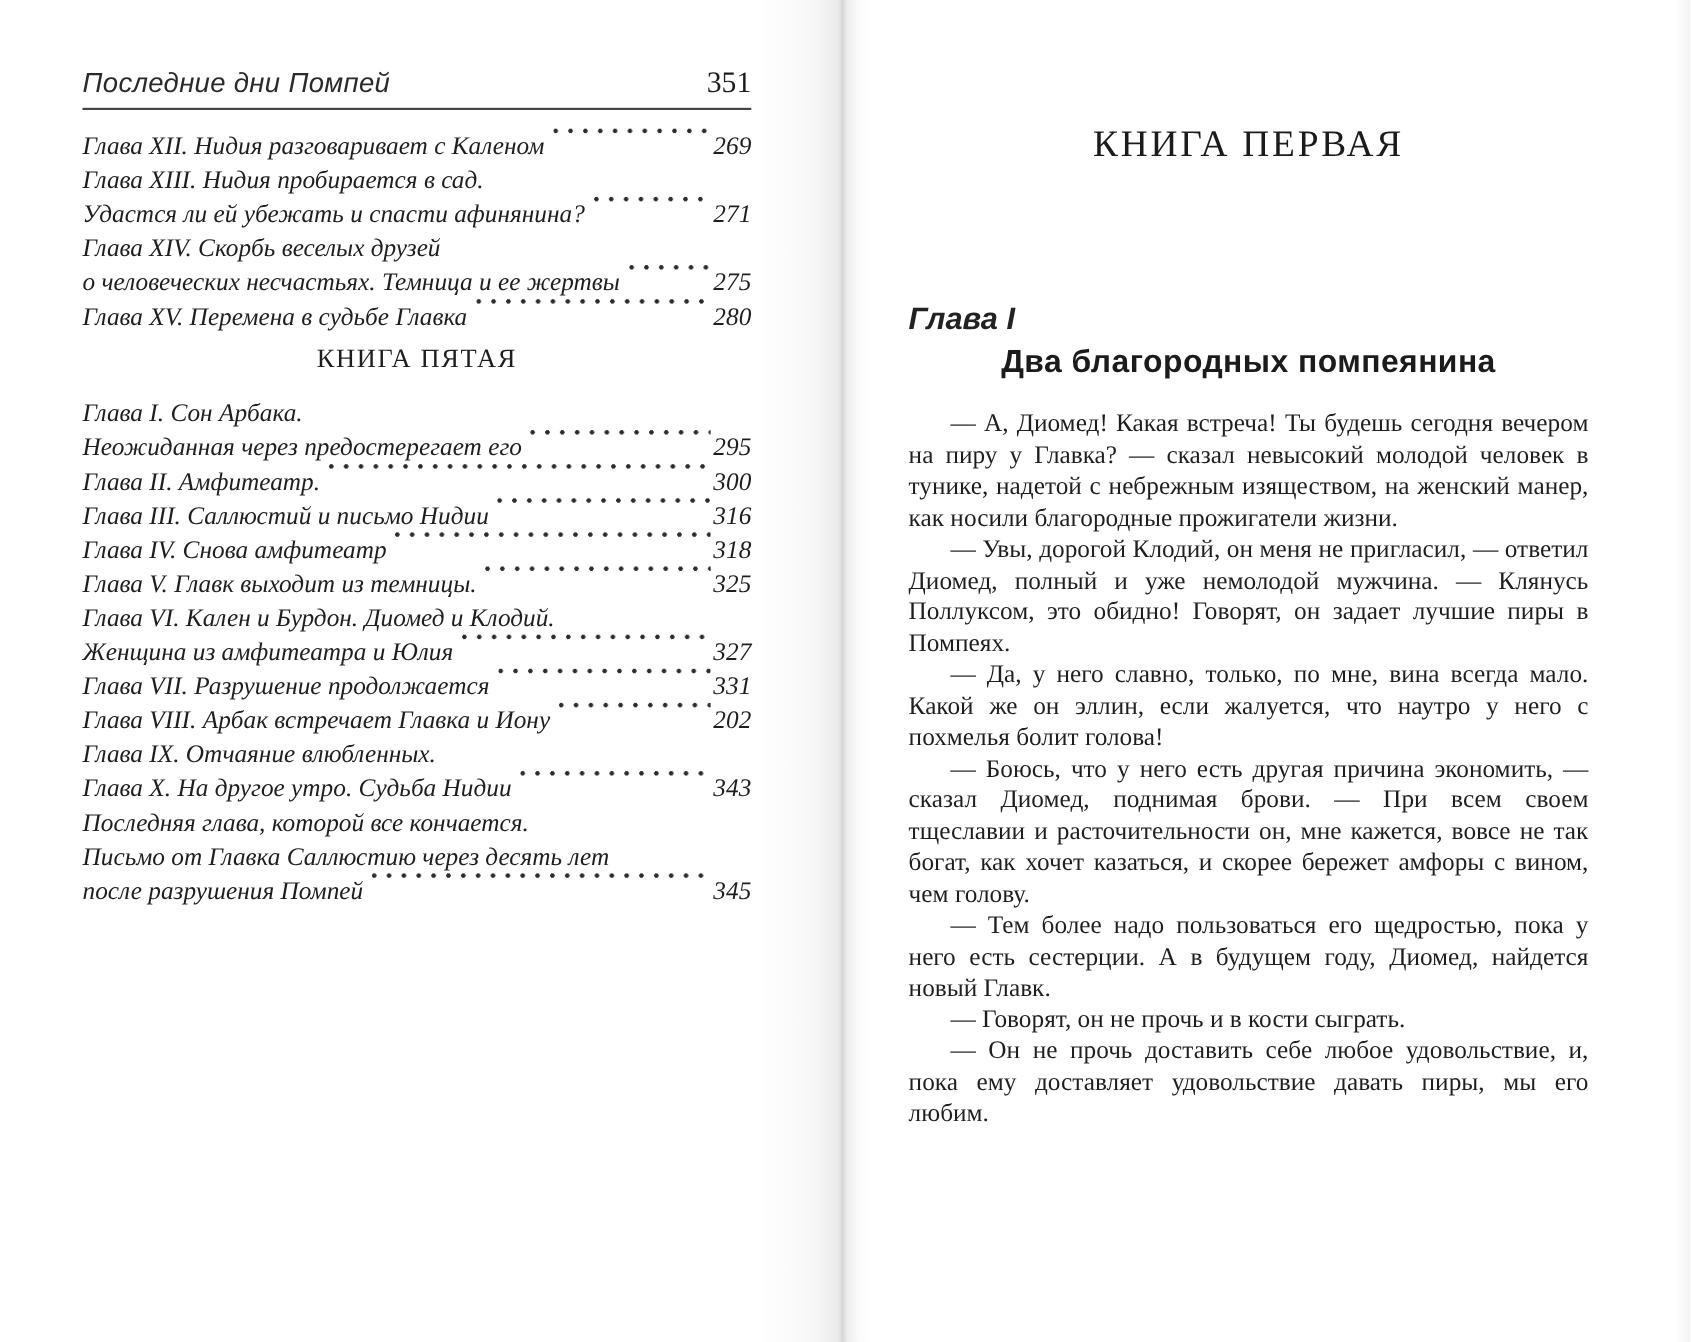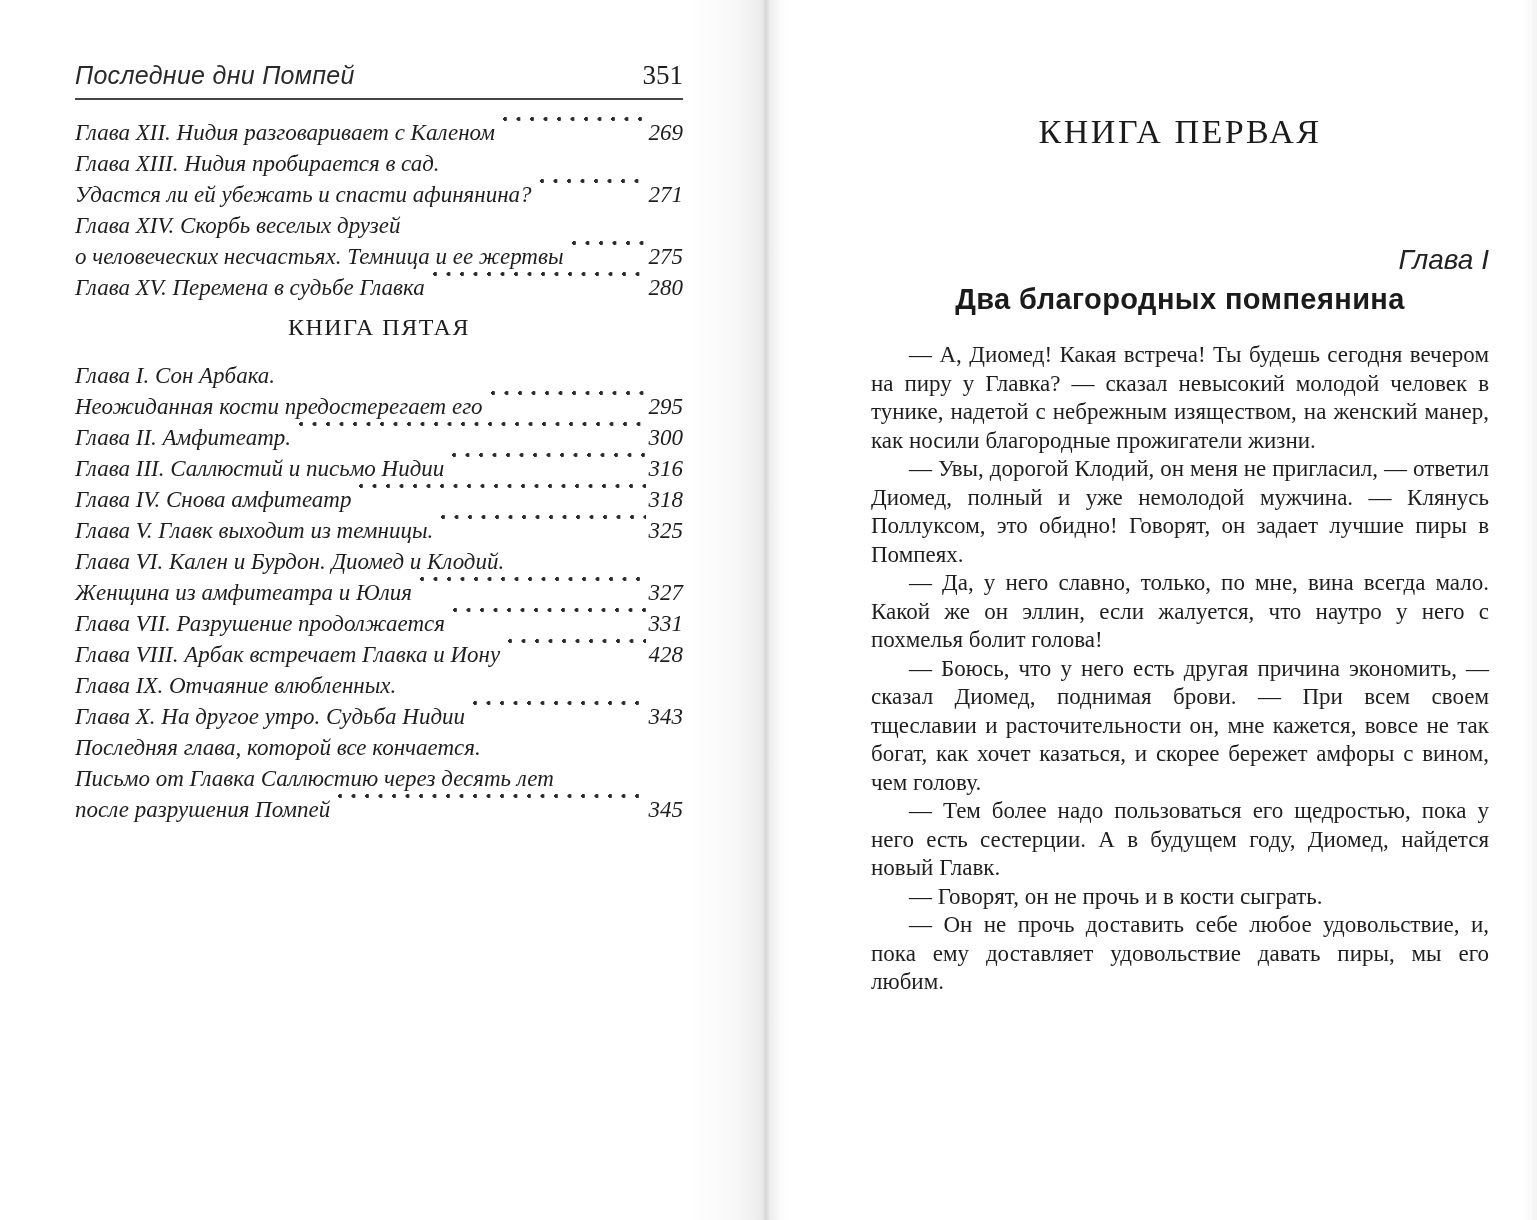--- a/index.html
+++ b/index.html
@@ -91,41 +91,42 @@
     right: 0;
     top: 0;
     width: 14px;
     height: 100%;
     background: linear-gradient(to right, rgba(255,255,255,0), rgba(0,0,0,0.045));
     pointer-events: none;
   }
   
   .right-page {
     position: absolute;
-    left: 871px;
+    left: 826px;
     top: 0;
     width: 618px;
   }
   .book-heading {
     margin: 112px 0 0 0;
     text-align: center;
     font-weight: normal;
     font-size: 34px;
     line-height: 40px;
     letter-spacing: 2.5px;
     color: #1b1b1b;
   }
   .chapter-label {
-    margin-top: 90px;
-    text-align: right;
+    margin-top: 120px;
+    text-align: left;
     font-family: "Liberation Sans", sans-serif;
     font-style: italic;
     font-size: 28px;
     line-height: 35px;
     color: #222;
+    font-weight: bold;
   }
   .chapter-title {
     margin-top: 5px;
     text-align: center;
     font-family: "Liberation Sans", sans-serif;
     font-weight: bold;
     font-size: 29px;
     line-height: 34px;
     letter-spacing: 0.4px;
     color: #1b1b1b;
@@ -183,21 +184,21 @@
       </div>
     </div>
 
     <div class="section-heading">КНИГА ПЯТАЯ</div>
 
     <div class="toc">
       <div class="toc-line">
         <span class="t">Глава I. Сон Арбака.</span>
       </div>
       <div class="toc-line">
-        <span class="t">Неожиданная кости предостерегает его</span>
+        <span class="t">Неожиданная через предостерегает его</span>
         <span class="leader"></span>
         <span class="pg">295</span>
       </div>
       <div class="toc-line">
         <span class="t">Глава II. Амфитеатр.</span>
         <span class="leader"></span>
         <span class="pg">300</span>
       </div>
       <div class="toc-line">
         <span class="t">Глава III. Саллюстий и письмо Нидии</span>
@@ -223,21 +224,21 @@
         <span class="pg">327</span>
       </div>
       <div class="toc-line">
         <span class="t">Глава VII. Разрушение продолжается</span>
         <span class="leader"></span>
         <span class="pg">331</span>
       </div>
       <div class="toc-line">
         <span class="t">Глава VIII. Арбак встречает Главка и Иону</span>
         <span class="leader"></span>
-        <span class="pg">428</span>
+        <span class="pg">202</span>
       </div>
       <div class="toc-line">
         <span class="t">Глава IX. Отчаяние влюбленных.</span>
       </div>
       <div class="toc-line">
         <span class="t">Глава X. На другое утро. Судьба Нидии</span>
         <span class="leader"></span>
         <span class="pg">343</span>
       </div>
       <div class="toc-line">

